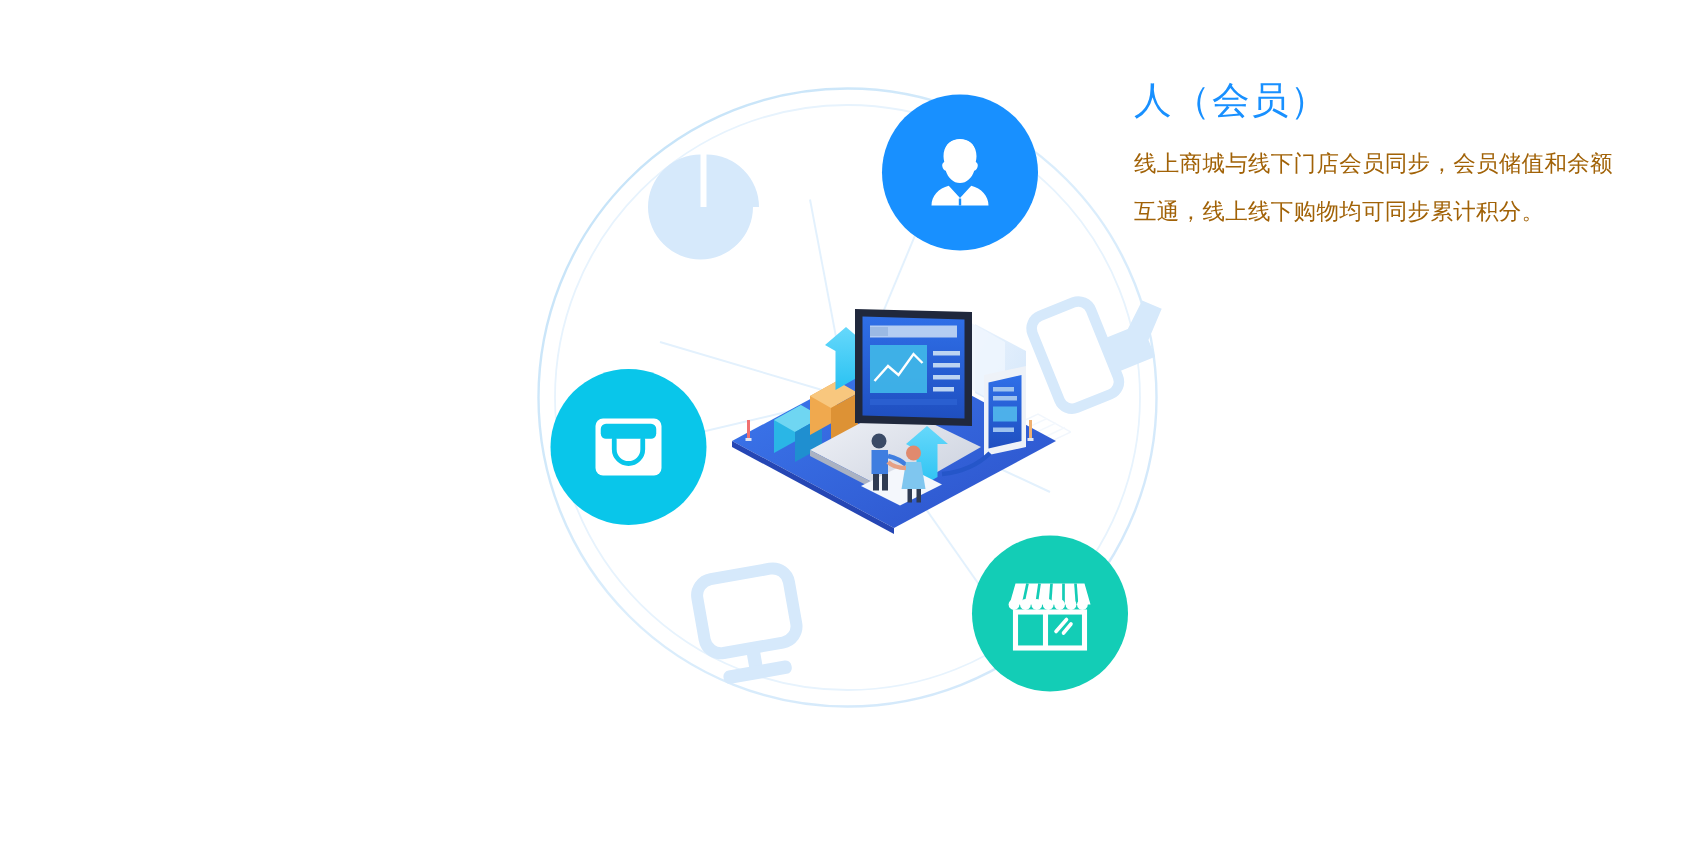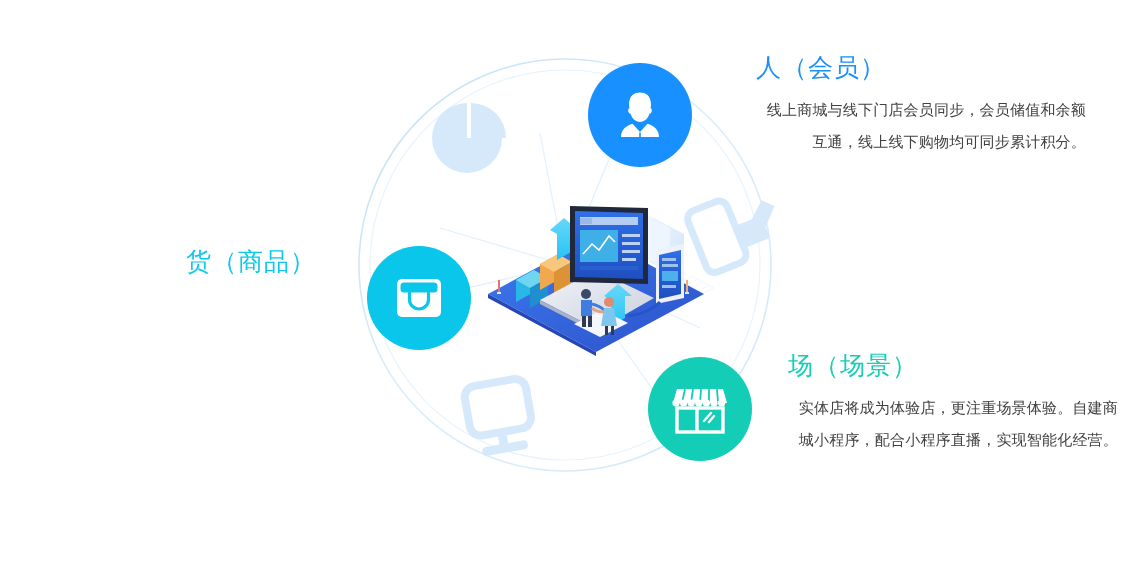--- a/index.html
+++ b/index.html
@@ -74,23 +74,22 @@
     margin: 0 0 12px 0;
     font-size: 25px;
     font-weight: 400;
     line-height: 1.1;
     letter-spacing: 1px;
   }
   .block p {
     margin: 0;
     font-size: 15px;
     line-height: 32px;
-    color: #404040;
+    color: #a16207;
     letter-spacing: 0.2px;
-    text-align: right;
   }
 
   .block-person { left: 756px; top: 54px; width: 330px; text-align: left; }
   .block-person h3 { color: #1890ff; }
 
   .block-goods { left: 0px; top: 248px; width: 316px; text-align: right; }
   .block-goods h3 { color: #0ec9ec; }
 
   .block-store { left: 788px; top: 352px; width: 330px; text-align: left; }
   .block-store h3 { color: #16cdb5; }
@@ -322,21 +321,16 @@
       </svg>
     </span>
   </div>
 
   <div class="block block-person">
     <h3>人（会员）</h3>
     <p>线上商城与线下门店会员同步，会员储值和余额互通，线上线下购物均可同步累计积分。</p>
   </div>
 
   <div class="block block-goods">
-    <h3>货（商品）</h3>
-  </div>
-
-  <div class="block block-store">
-    <h3>场（场景）</h3>
-    <p>实体店将成为体验店，更注重场景体验。自建商城小程序，配合小程序直播，实现智能化经营。</p>
-  </div>
+  </div>
+
 
 </div>
 
 </body></html>

